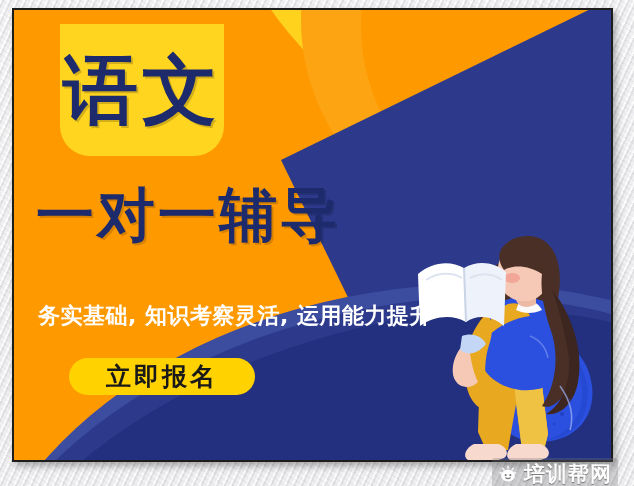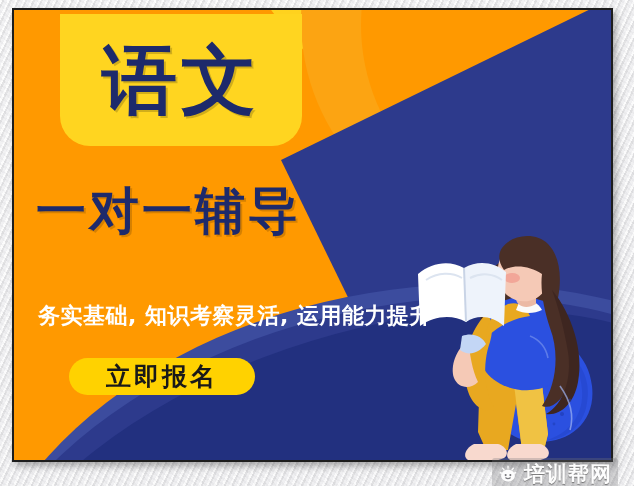--- a/index.html
+++ b/index.html
@@ -131,22 +131,22 @@
     height: 420px;
     background: #2d3a8c;
     transform: rotate(-26deg);
     transform-origin: left top;
   }
 
   
   .badge {
     position: absolute;
     left: 46px;
-    top: 4px;
-    width: 242px;
+    top: 14px;
+    width: 164px;
     height: 132px;
     background: #ffd520;
     border-radius: 0 0 30px 30px;
     display: flex;
     align-items: center;
     justify-content: center;
   }
   .badge-text {
     font-family: "DejaVu Sans", "Liberation Sans", sans-serif;
     font-size: 75px;
@@ -157,21 +157,21 @@
     text-shadow: 2px 2px 0 rgba(0,0,0,.18);
     white-space: nowrap;
   }
 
   
   .headline {
     position: absolute;
     left: 22px;
     top: 176px;
     font-family: "DejaVu Sans", "Liberation Sans", sans-serif;
-    font-size: 50px;
+    font-size: 58px;
     font-weight: bold;
     color: #1d2a6b;
     letter-spacing: 3px;
     line-height: 1;
     white-space: nowrap;
     text-shadow: 2px 2px 0 rgba(0,0,0,.16);
   }
 
   
   .subtitle {

